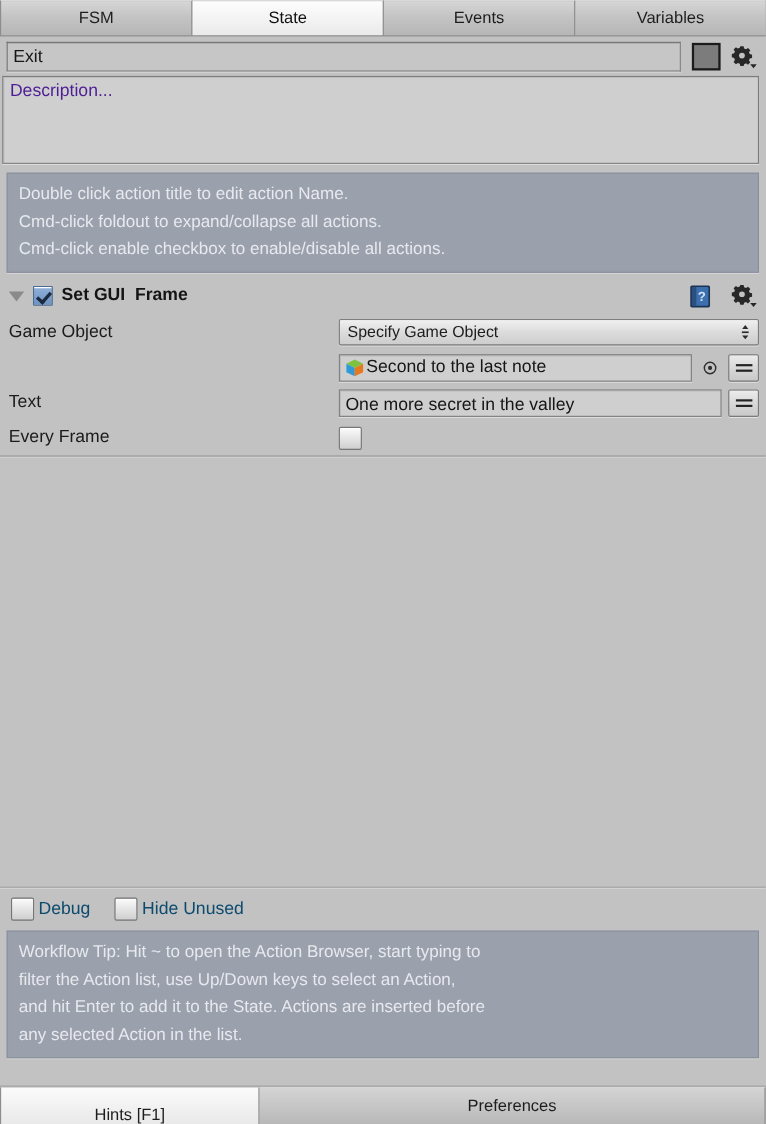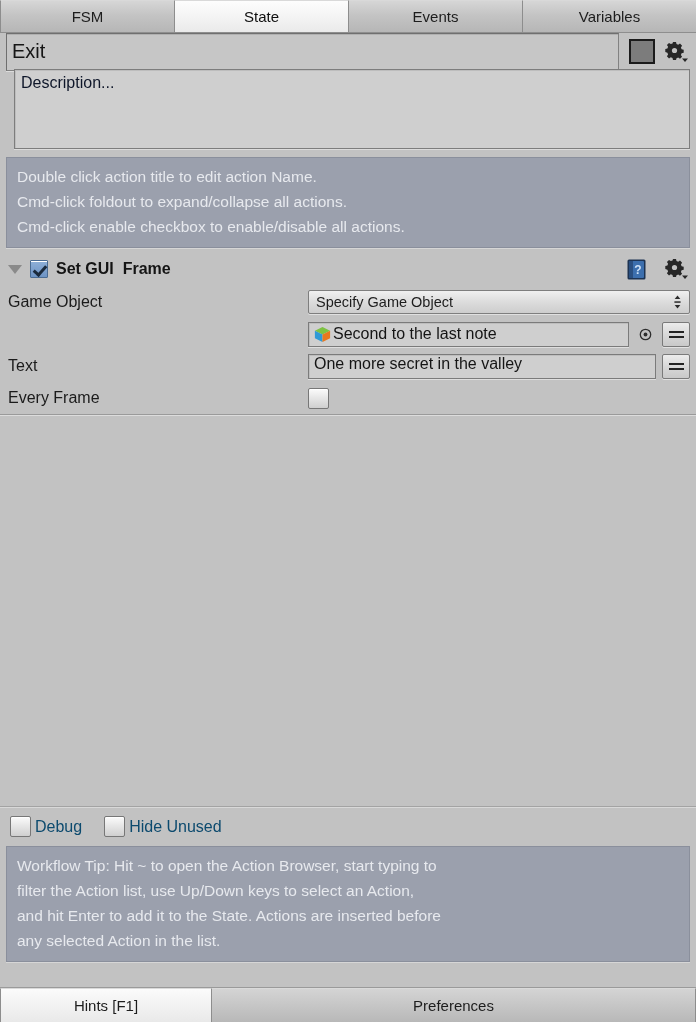--- a/index.html
+++ b/index.html
@@ -56,30 +56,30 @@
   .namerow {
     display: flex;
     align-items: center;
     height: 36px;
     padding: 3px 6px 2px 6px;
     box-sizing: border-box;
     flex: 0 0 auto;
   }
   .namefield {
     flex: 1 1 auto;
-    height: 38px;
+    height: 27px;
     background: #c6c6c6;
     border: 1px solid #828282;
     border-top-color: #6f6f6f;
     border-left-color: #6f6f6f;
     box-shadow: inset 0 1px 0 #b0b0b0, 0 1px 0 #dcdcdc;
     display: flex;
     align-items: center;
     padding: 0 5px;
-    font-size: 20px;
+    font-size: 16px;
     color: #161616;
     box-sizing: border-box;
   }
   .colorswatch {
     width: 26px;
     height: 25px;
     margin-left: 10px;
     background: #7c7c7c;
     border: 2px solid #1b1b1b;
     box-sizing: border-box;
@@ -103,28 +103,28 @@
     font-size: 15.5px;
     line-height: 25px;
     padding: 6px 10px 8px 10px;
     box-sizing: border-box;
     flex: 0 0 auto;
   }
   .hintbox .line { white-space: nowrap; }
 
   
   .descbox {
-    margin: 0 6px 8px 14px;
+    margin: 0 6px 8px 2px;
     height: 80px;
     background: #cfcfcf;
     border: 1px solid #7d7d7d;
     box-shadow: inset 1px 1px 0 #bdbdbd, 0 1px 0 #dcdcdc;
     padding: 4px 6px;
     box-sizing: border-box;
-    color: #0f172a;
+    color: #4c1d95;
     font-size: 16px;
     flex: 0 0 auto;
   }
 
   
   .actionarea {
     flex: 1 1 auto;
     display: flex;
     flex-direction: column;
     min-height: 0;
@@ -255,21 +255,21 @@
     box-sizing: border-box;
   }
   .menubtn i { display: block; width: 15px; height: 2px; background: #232323; }
   .txtfield {
     flex: 1 1 auto;
     height: 25px;
     background: #cfcfcf;
     border: 1px solid #7b7b7b;
     box-shadow: inset 1px 1px 0 #bebebe, 0 1px 0 #dedede;
     display: flex;
-    align-items: flex-start;
+    align-items: flex-end;
     padding: 0 5px;
     font-size: 16px;
     color: #151515;
     box-sizing: border-box;
     white-space: nowrap;
     overflow: hidden;
   }
   .bigchk {
     width: 21px; height: 21px;
     box-sizing: border-box;
@@ -337,21 +337,21 @@
     color: #1d1d1d;
     background: linear-gradient(to bottom, #d4d4d4 0%, #c6c6c6 50%, #b8b8b8 100%);
     border-right: 1px solid #8d8d8d;
     border-top: 1px solid #dadada;
     box-sizing: border-box;
     cursor: default;
   }
   .btab.selected {
     background: linear-gradient(to bottom, #fbfbfb 0%, #f1f1f1 55%, #e9e9e9 100%);
   }
-  .btab.hints { width: 212px; flex: 0 0 auto; border-left: 1px solid #8d8d8d;}
+  .btab.hints { width: 236px; flex: 0 0 auto; border-left: 1px solid #8d8d8d; align-items: flex-end;}
   .btab.prefs { flex: 1 1 auto; }
 </style>
 </head>
 <body>
 
 <div class="panel">
 
   <div class="tabbar">
     <div class="tab">
       <span>FSM</span>

